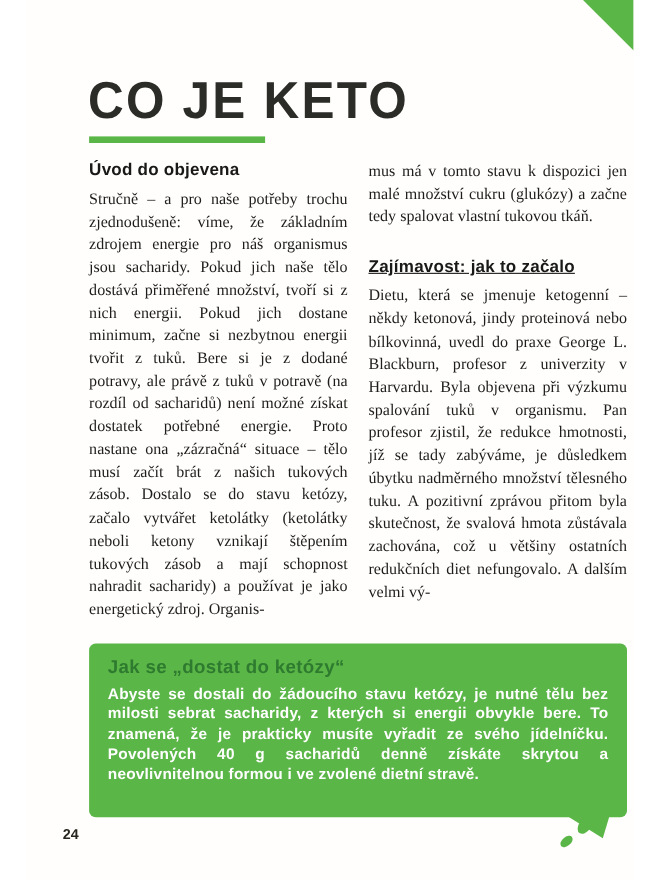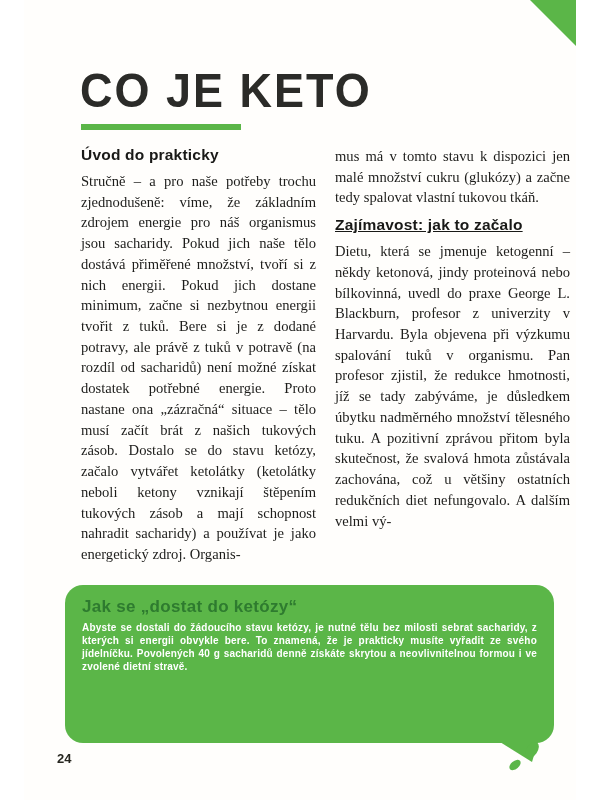--- a/index.html
+++ b/index.html
@@ -62,44 +62,44 @@
   }
 
   .body-text {
     font-family: "Liberation Serif", serif;
     font-size: 14.6px;
     line-height: 1.42;
     text-align: justify;
     color: var(--text-color, #1d1d1b);
   }
 
-  .cont-paragraph { margin-bottom: 8px; }
+  .cont-paragraph { margin-bottom: 26px; }
   .col .section-heading.mid { margin-top: 0; text-decoration: underline; }
 
   .callout {
     position: absolute;
-    left: 41px; top: 585px;
+    left: 57px; top: 585px;
     width: 489px;
     min-height: 158px;
     background: var(--accent-green, #5bb648);
-    border-radius: 18px;
+    border-radius: 6px;
     padding: 12px 17px 16px 17px;
   }
   .callout-title {
     font-family: "Liberation Sans", sans-serif;
     font-weight: bold;
     font-size: 17px;
     letter-spacing: 0.3px;
     color: var(--dark-green, #2e7b2f);
     margin-bottom: 4px;
   }
   .callout-body {
     font-family: "Liberation Sans", sans-serif;
     font-weight: bold;
-    font-size: 10px;
+    font-size: 14px;
     line-height: 1.31;
     letter-spacing: 0.2px;
     color: #ffffff;
     text-align: justify;
   }
   .callout-tail {
     position: absolute;
     right: 16px; bottom: -19px;
     width: 38px; height: 20px;
   }
@@ -124,21 +124,21 @@
 
 <div class="page">
 
   <div class="corner-accent"></div>
 
   <h1 class="page-title">CO JE KETO</h1>
   <div class="title-underline"></div>
 
   <div class="columns">
     <div class="col">
-      <h2 class="section-heading">Úvod do prakticky</h2>
+      <h2 class="section-heading">Úvod do objevena</h2>
       <p class="body-text">Stručně – a pro naše potřeby trochu zjednodušeně: víme, že základním zdrojem energie pro náš organismus jsou sacharidy. Pokud jich naše tělo dostává přiměřené množství, tvoří si z nich energii. Pokud jich dostane minimum, začne si nezbytnou energii tvořit z tuků. Bere si je z dodané potravy, ale právě z tuků v potravě (na rozdíl od sacharidů) není možné získat dostatek potřebné energie. Proto nastane ona „zázračná“ situace – tělo musí začít brát z našich tukových zásob. Dostalo se do stavu ketózy, začalo vytvářet ketolátky (ketolátky neboli ketony vznikají štěpením tukových zásob a mají schopnost nahradit sacharidy) a používat je jako energetický zdroj. Organis-</p>
     </div>
     <div class="col">
       <p class="body-text cont-paragraph">mus má v tomto stavu k dispozici jen malé množství cukru (glukózy) a začne tedy spalovat vlastní tukovou tkáň.</p>
       <h2 class="section-heading mid">Zajímavost: jak to začalo</h2>
       <p class="body-text">Dietu, která se jmenuje ketogenní – někdy ketonová, jindy proteinová nebo bílkovinná, uvedl do praxe George L. Blackburn, profesor z univerzity v Harvardu. Byla objevena při výzkumu spalování tuků v organismu. Pan profesor zjistil, že redukce hmotnosti, jíž se tady zabýváme, je důsledkem úbytku nadměrného množství tělesného tuku. A pozitivní zprávou přitom byla skutečnost, že svalová hmota zůstávala zachována, což u většiny ostatních redukčních diet nefungovalo. A dalším velmi vý-</p>
     </div>
   </div>
 
   <div class="callout">

